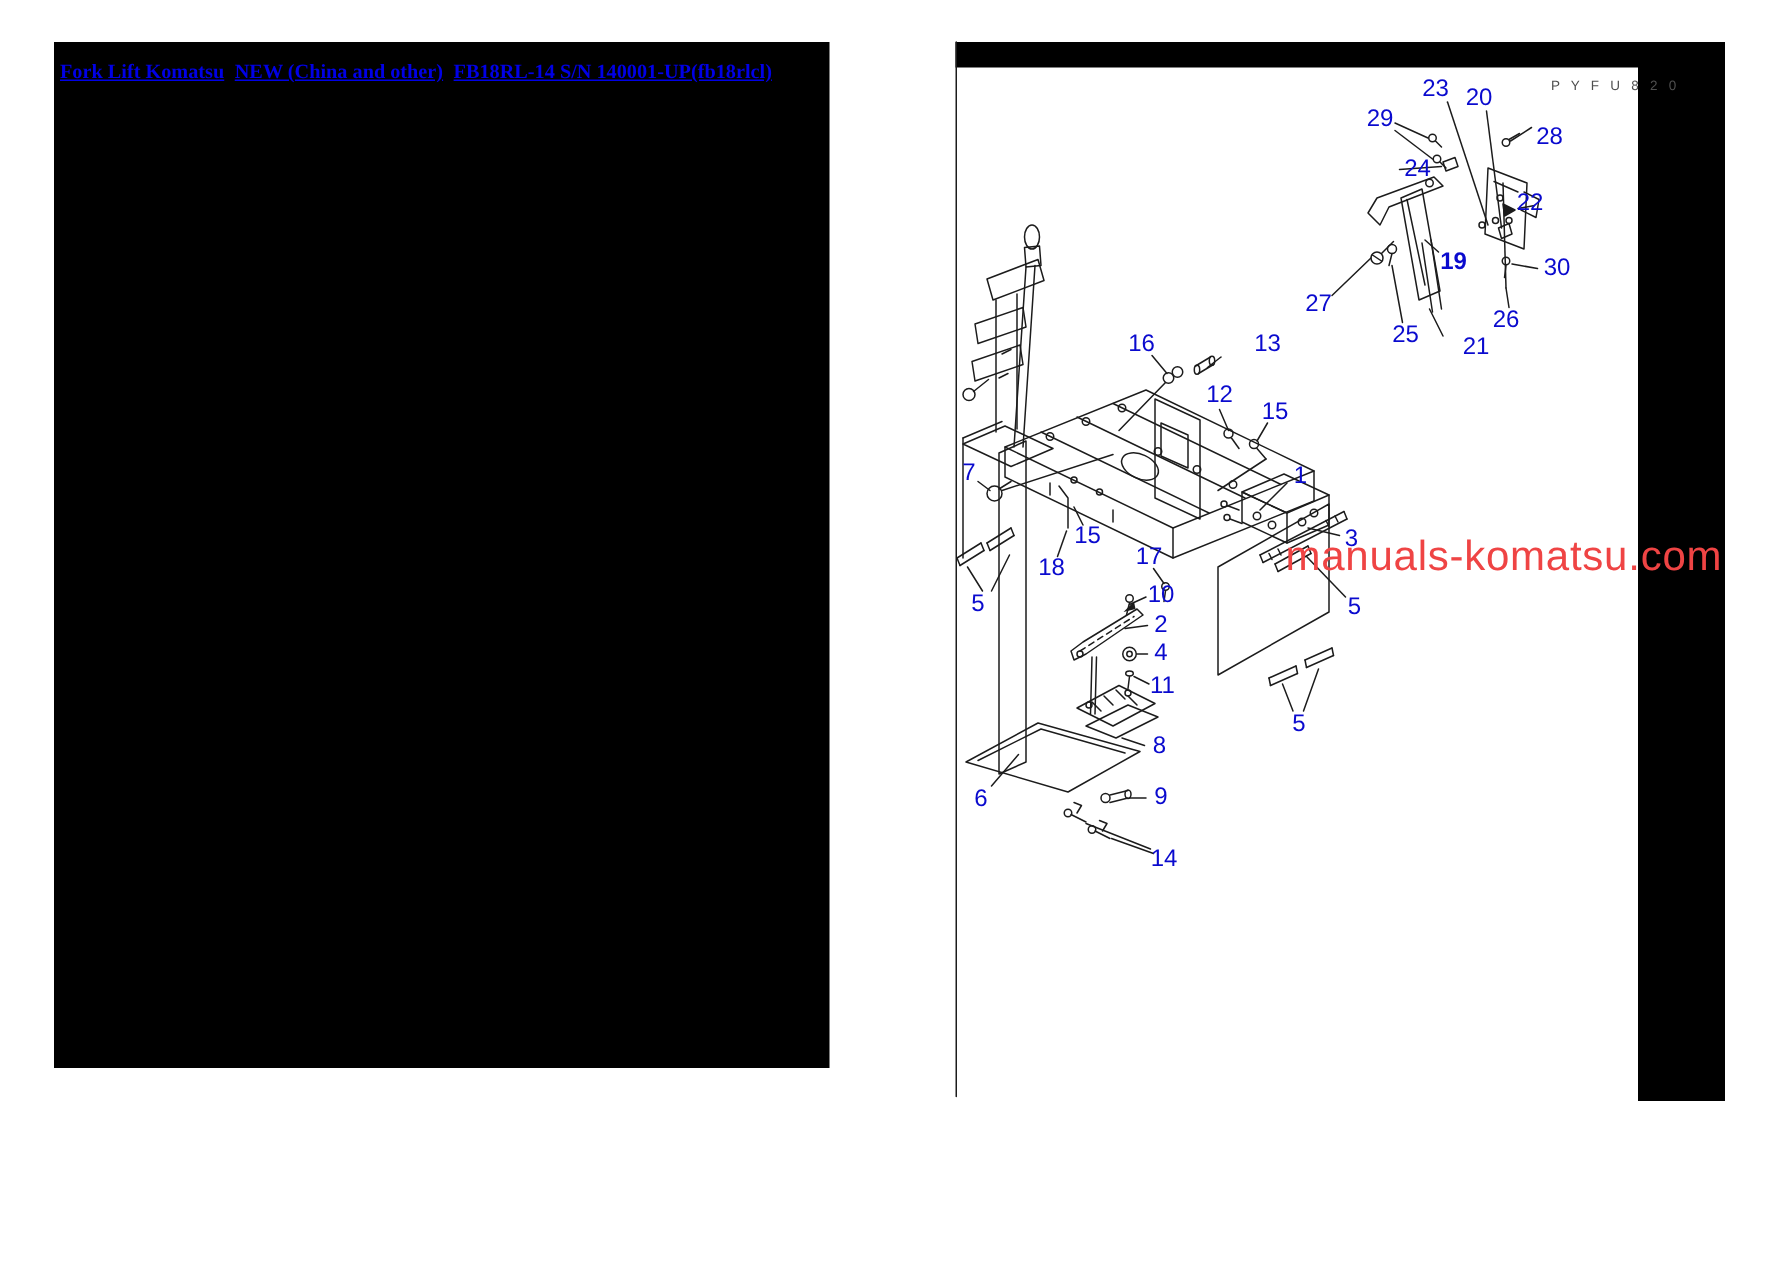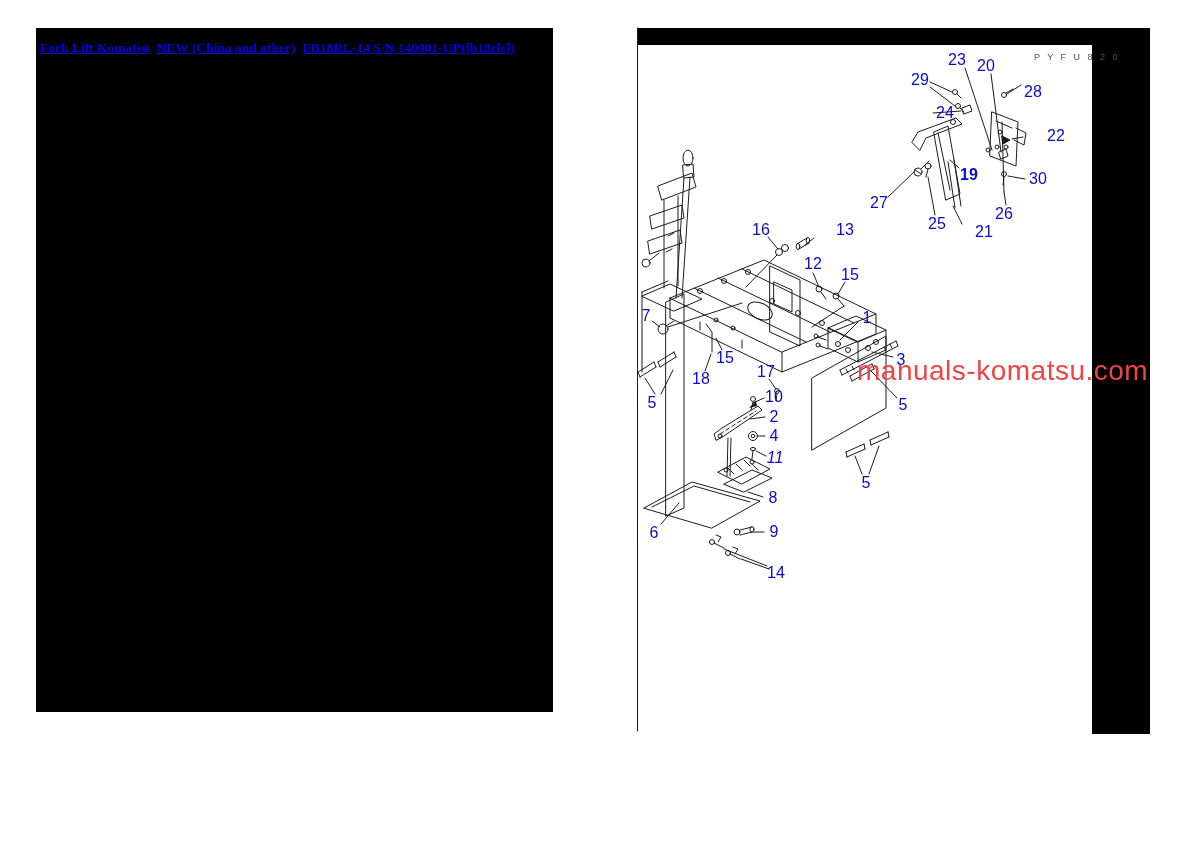--- a/index.html
+++ b/index.html
@@ -278,33 +278,33 @@
     <div class="callout" style="left: 901px; top: 360px;">3</div>
     <div class="callout" style="left: 774px; top: 436px;">4</div>
     <div class="callout" style="left: 652px; top: 403px;">5</div>
     <div class="callout" style="left: 903px; top: 405px;">5</div>
     <div class="callout" style="left: 866px; top: 483px;">5</div>
     <div class="callout" style="left: 654px; top: 533px;">6</div>
     <div class="callout" style="left: 646px; top: 316px;">7</div>
     <div class="callout" style="left: 773px; top: 498px;">8</div>
     <div class="callout" style="left: 774px; top: 532px;">9</div>
     <div class="callout" style="left: 774px; top: 397px;">10</div>
-    <div class="callout" style="left: 775px; top: 458px; font-style: italic;">11</div>
+    <div class="callout" style="left: 775px; top: 458px;">11</div>
     <div class="callout" style="left: 813px; top: 264px;">12</div>
     <div class="callout" style="left: 806px; top: 230px; margin-left: 39px;">13</div>
     <div class="callout" style="left: 776px; top: 573px;">14</div>
     <div class="callout" style="left: 850px; top: 275px;">15</div>
     <div class="callout" style="left: 725px; top: 358px;">15</div>
     <div class="callout" style="left: 761px; top: 230px;">16</div>
     <div class="callout" style="left: 766px; top: 372px;">17</div>
     <div class="callout" style="left: 701px; top: 379px;">18</div>
     <div class="callout" style="left: 969px; top: 175px; font-weight: bold;">19</div>
     <div class="callout" style="left: 986px; top: 66px;">20</div>
     <div class="callout" style="left: 964px; top: 232px; margin-left: 20px;">21</div>
-    <div class="callout" style="left: 1056px; top: 136px;">22</div>
+    <div class="callout" style="left: 1020px; top: 136px;">22</div>
     <div class="callout" style="left: 957px; top: 60px;">23</div>
     <div class="callout" style="left: 921px; top: 113px; margin-left: 24px;">24</div>
     <div class="callout" style="left: 937px; top: 224px;">25</div>
     <div class="callout" style="left: 1004px; top: 214px;">26</div>
     <div class="callout" style="left: 879px; top: 203px;">27</div>
     <div class="callout" style="left: 1033px; top: 82px; margin-top: 10px;">28</div>
     <div class="callout" style="left: 920px; top: 80px;">29</div>
     <div class="callout" style="left: 1038px; top: 179px;">30</div>
   </div>
 

